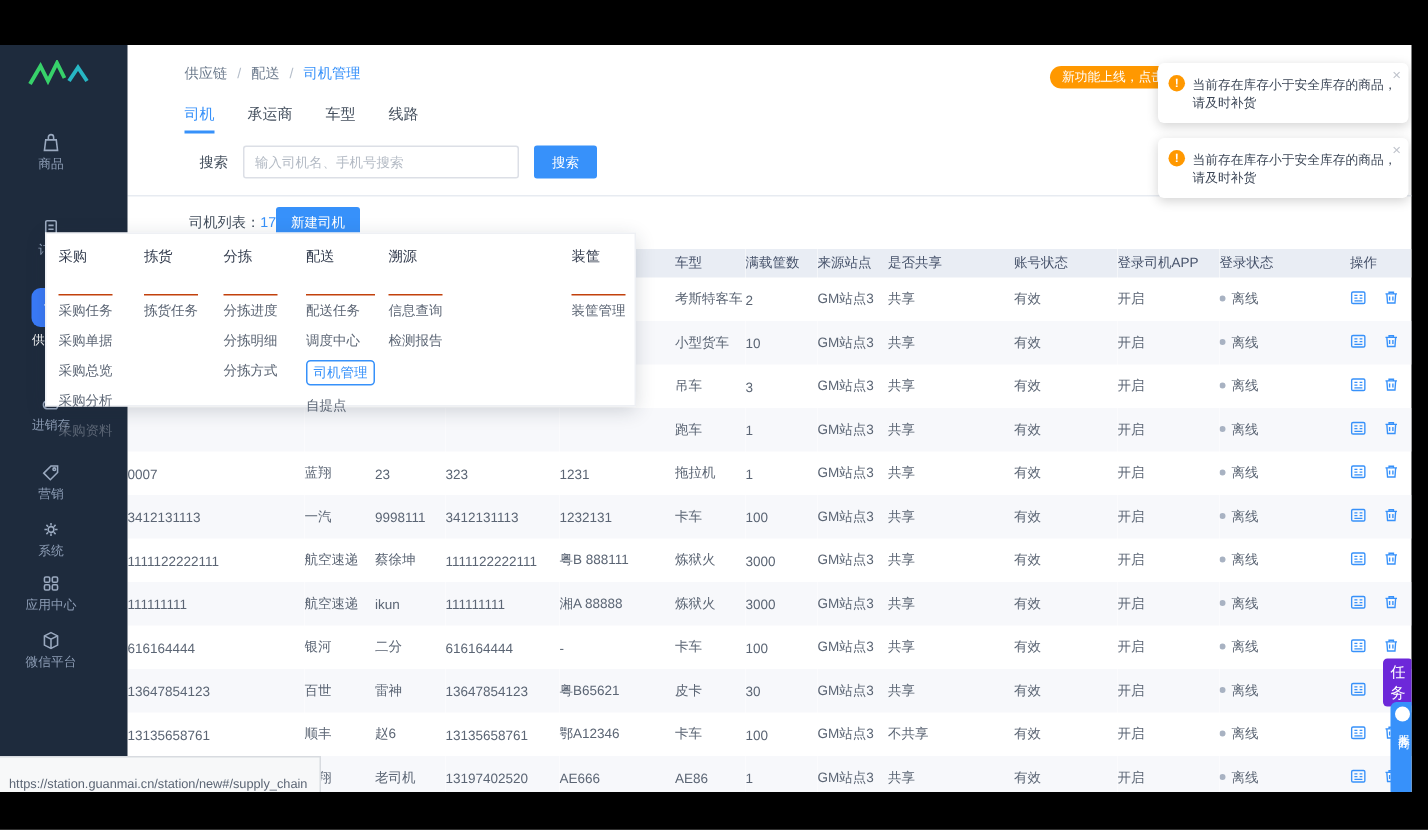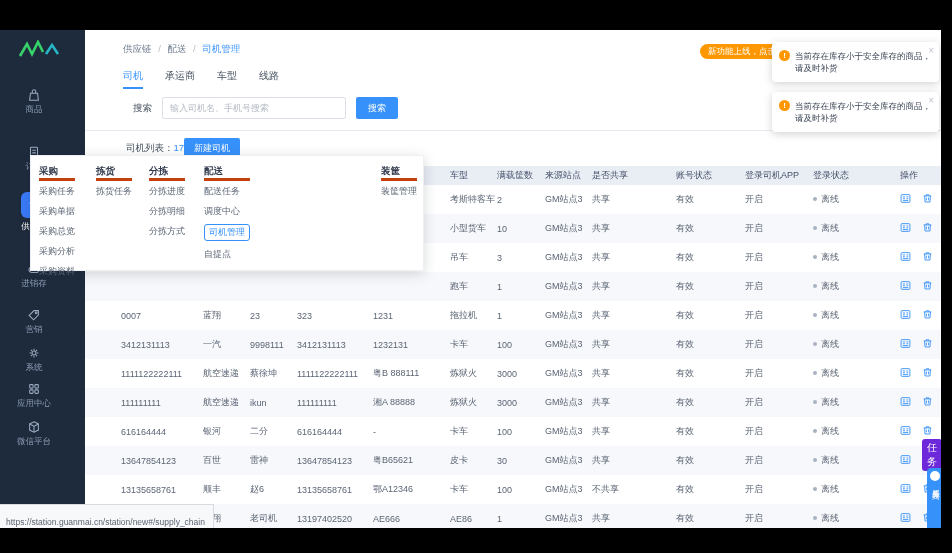--- a/index.html
+++ b/index.html
@@ -39,31 +39,31 @@
   .list-title{font-size:9.5px;color:#45505e;}
   .list-title b{color:#3791fa;font-weight:normal;}
   .create-btn{padding:4px 10px;}
 
   
   table{border-collapse:collapse;table-layout:fixed;width:856px;font-size:9px;color:#5b6574;}
   thead th{background:#e9edf4;color:#47536b;font-weight:normal;height:19px;text-align:left;
       padding:0;font-size:9px;white-space:nowrap;overflow:hidden;}
   tbody td{height:29px;padding:0;white-space:nowrap;overflow:hidden;}
   tbody tr:nth-child(even) td{background:#f7f8fb;}
-  th.c0,td.c0{padding-left:36px;}
+  th.c0,td.c0{}
   .dot{display:inline-block;width:4px;height:4px;border-radius:50%;background:#a8b2c2;
       margin-right:4px;vertical-align:1px;}
   .op-icon{display:inline-block;width:12px;height:12px;margin-right:7px;color:#3791fa;cursor:pointer;}
 
   
   .mega{position:absolute;left:30px;top:125px;width:392px;height:114px;background:#fff;
       box-shadow:0 3px 12px rgba(31,45,61,.18);border:1px solid #eef0f4;z-index:30;}
   .mcol{position:absolute;top:9px;}
-  .mcol .mh{font-size:9.5px;color:#333c4e;font-weight:bold;margin:0;padding-bottom:0;
-      border-bottom:3px solid #c2410c;min-width:34px;}
+  .mcol .mh{font-size:9.5px;color:#333c4e;font-weight:normal;margin:0;padding-bottom:18px;
+      border-bottom:1px solid #c2410c;min-width:34px;}
   .mi{font-size:9px;color:#5b6574;line-height:20px;cursor:pointer;white-space:nowrap;}
   .mi.active{color:#3791fa;border:1px solid #3791fa;border-radius:3px;padding:1px 4px;
       line-height:13px;display:inline-block;margin:3px 0;}
 
   
   .feature-pill{position:absolute;left:700px;top:14px;height:15px;line-height:15px;
       background:#ff9800;color:#fff;font-size:8.5px;border-radius:8px;padding:0 8px;
       z-index:25;cursor:pointer;}
   .horn{position:absolute;left:785px;top:14px;width:15px;height:15px;border-radius:50%;
       background:#354962;z-index:25;display:flex;align-items:center;justify-content:center;cursor:pointer;}
@@ -571,20 +571,25 @@
       <div class="mi">分拣明细</div>
       <div class="mi">分拣方式</div>
     </div>
     <div class="mcol" style="left:173px">
       <div class="mh">配送</div>
       <div class="mi">配送任务</div>
       <div class="mi">调度中心</div>
       <div><span class="mi active">司机管理</span></div>
       <div class="mi">自提点</div>
     </div>
+    <div class="mcol" style="left:228px">
+      <div class="mh">溯源</div>
+      <div class="mi">信息查询</div>
+      <div class="mi">检测报告</div>
+    </div>
     <div class="mcol" style="left:350px">
       <div class="mh">装筐</div>
       <div class="mi">装筐管理</div>
     </div>
   </div>
 
   <div class="feature-pill">新功能上线，点击查看</div>
   <div class="horn">
     <svg viewBox="0 0 12 12" width="9" height="9">
           <path d="M1.5 4.5v3l3 .7V3.8zM5 3.7l4-2.2v9L5 8.3z" fill="#fff"></path>

